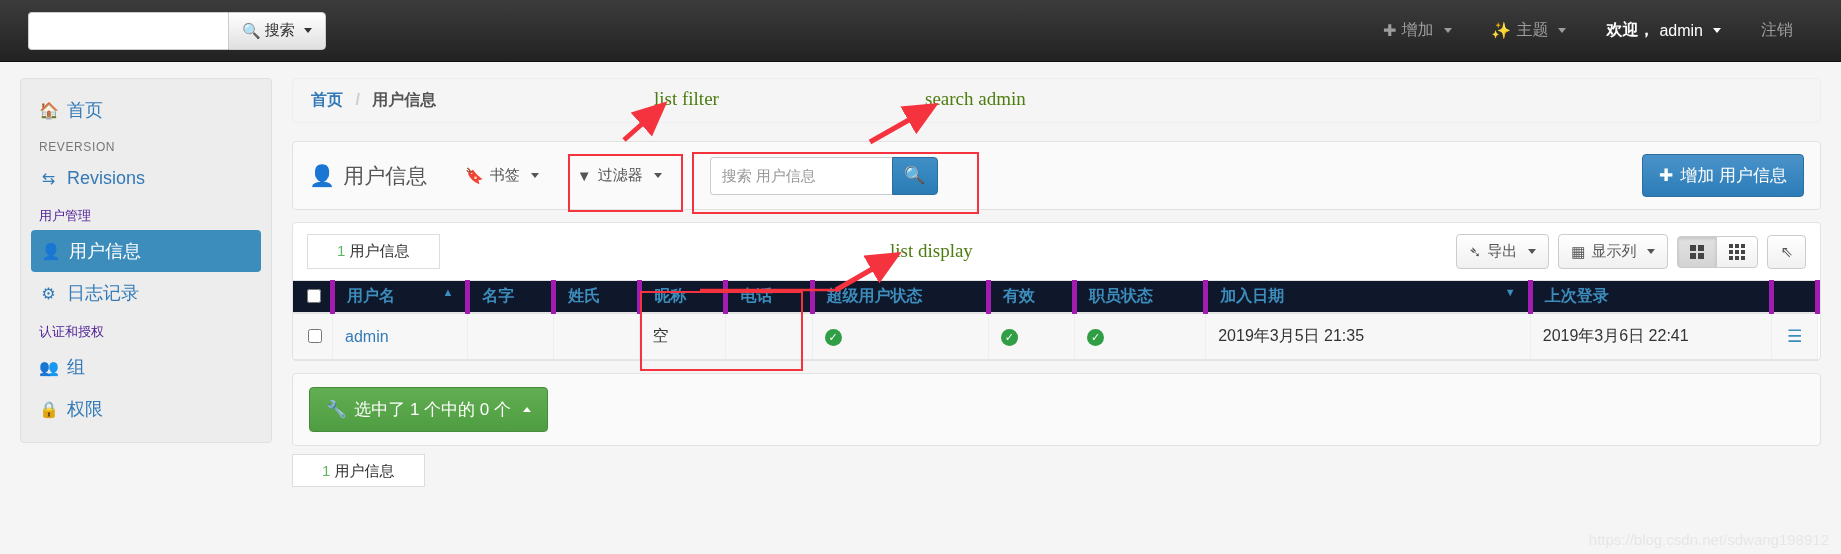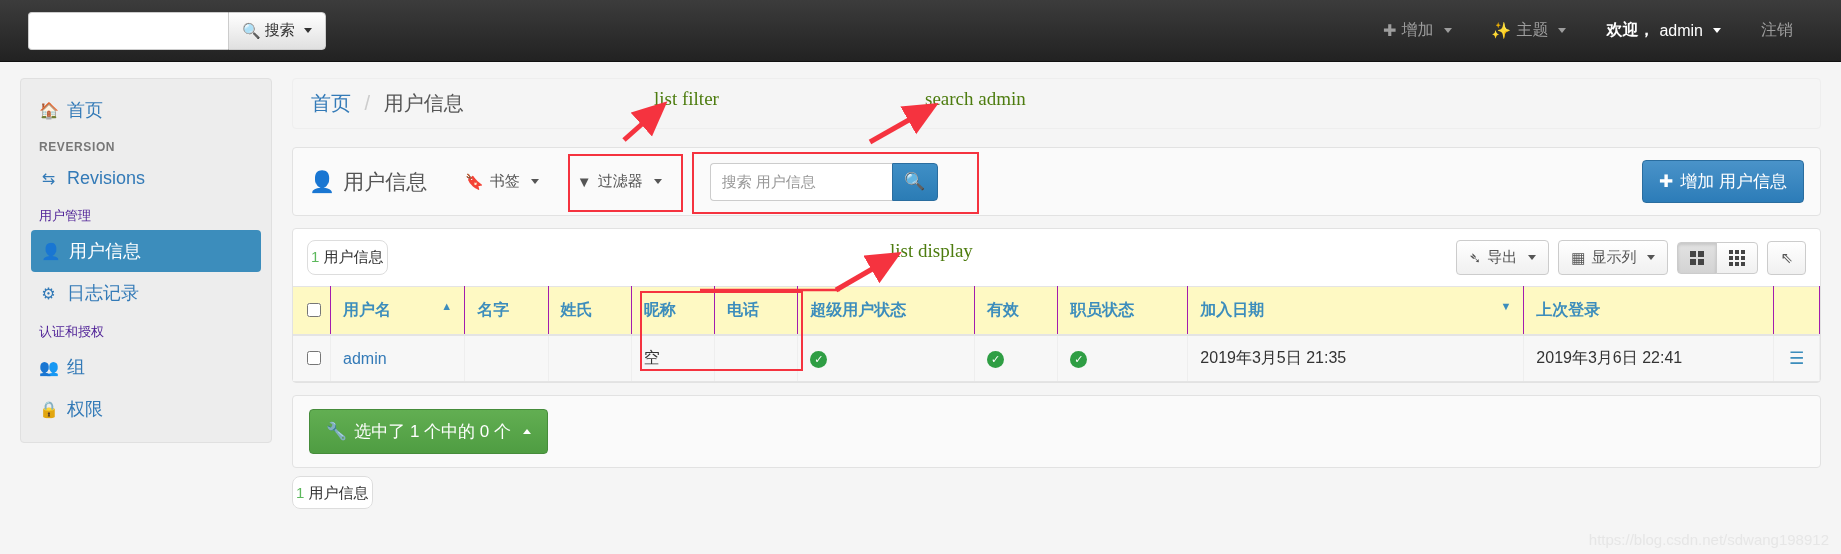--- a/index.html
+++ b/index.html
@@ -72,32 +72,32 @@
     padding:10px 0 14px 0;
     height:365px;
   }
   .side-link {
     display:flex; align-items:center; gap:9px;
     padding:9px 18px; color:#337ab7; font-size:18px; cursor:pointer;
   }
   .side-head {
     padding:9px 18px 5px 18px; color:#4c1d95; font-size:13px;
   }
-  .side-head.caps { font-weight:bold; letter-spacing:.6px; font-size:12px; color:#777; }
+  .side-head.caps { font-weight:normal; letter-spacing:.6px; font-size:12px; color:#777; }
   .side-link.active {
     background:#3c8dbc; color:#fff; margin:0 10px; border-radius:4px;
     padding:9px 10px;
   }
   .side-ico { width:19px; text-align:center; font-size:16px; display:inline-block; }
 
   
   .content { flex:1; min-width:0; }
   .breadcrumb {
     background:#f5f5f5; border:1px solid #eee; border-radius:4px;
-    padding:11px 18px; font-size:20px; color:#555; margin-bottom:18px;
+    padding:11px 18px; font-size:16px; color:#555; margin-bottom:18px;font-weight:bold;
   }
   .breadcrumb a { color:#337ab7; text-decoration:none; }
   .breadcrumb .sep { color:#ccc; margin:0 8px; }
   .toolbar {
     display:flex; align-items:center; gap:0;
     padding:12px 16px; min-height:63px;
     background:#fafafa; border:1px solid #e2e2e2; border-radius:4px;
     margin-bottom:12px;
   }
   .tb-title {
@@ -131,40 +131,40 @@
   .spacer { flex:1; }
 
   .results {
     background:#fff; border:1px solid #e2e2e2; border-radius:4px;
     margin-bottom:12px;
   }
   .results-head {
     display:flex; align-items:center; padding:11px 14px;
   }
   .count-badge {
-    border:1px solid #ddd; border-radius:8px; background:#fff;
-    padding:7px 3px; font-size:15px; color:#333;
+    border:1px solid #ddd; border-radius:0; background:#fff;
+    padding:7px 29px; font-size:15px; color:#333;
   }
   .count-badge .num { color:#5cb85c; }
   .res-actions { margin-left:auto; display:flex; align-items:center; gap:9px; }
   .btn-group { display:flex; }
   .btn-group .btn { border-radius:0; margin-left:-1px; }
   .btn-group .btn:first-child { border-radius:4px 0 0 4px; margin-left:0; }
   .btn-group .btn:last-child { border-radius:0 4px 4px 0; }
   .btn.pressed { background:linear-gradient(#e2e2e2,#d3d3d3); box-shadow:inset 0 2px 3px rgba(0,0,0,.12); }
   .grid-ico { display:grid; grid-template-columns:repeat(2,6px); grid-gap:2px; }
   .grid-ico i { width:6px; height:6px; background:#444; display:block; }
   .grid-ico.fine { grid-template-columns:repeat(3,4px); grid-gap:2px; }
   .grid-ico.fine i { width:4px; height:4px; }
 
   table { width:100%; border-collapse:collapse; font-size:16px; }
   thead th {
-    background:#fef9c3; color:#3c8dbc; font-weight:bold;
-    text-align:left; padding:13px 12px; border-top:1px solid #e4e4e4;
-    border-bottom:2px solid #e4e4e4; border-right:1px solid #a21caf;
+    background:#0f172a; color:#3c8dbc; font-weight:bold;
+    text-align:left; padding:5px 12px; border-top:1px solid #e4e4e4;
+    border-bottom:2px solid #e4e4e4; border-right:5px solid #a21caf;
     white-space:nowrap;
   }
   tbody td {
     padding:12px; background:#f7f7f7; border-bottom:1px solid #e4e4e4;
     border-right:1px solid #eee; color:#333; white-space:nowrap;
   }
   th.chk, td.chk { width:36px; text-align:center; padding-left:10px; padding-right:6px; }
   td.link a, .cell-link { color:#337ab7; text-decoration:none; }
   .sort-asc { float:right; color:#3c8dbc; font-size:11px; margin-left:8px; }
   .sort-desc { float:right; color:#3c8dbc; font-size:11px; margin-left:8px; }

